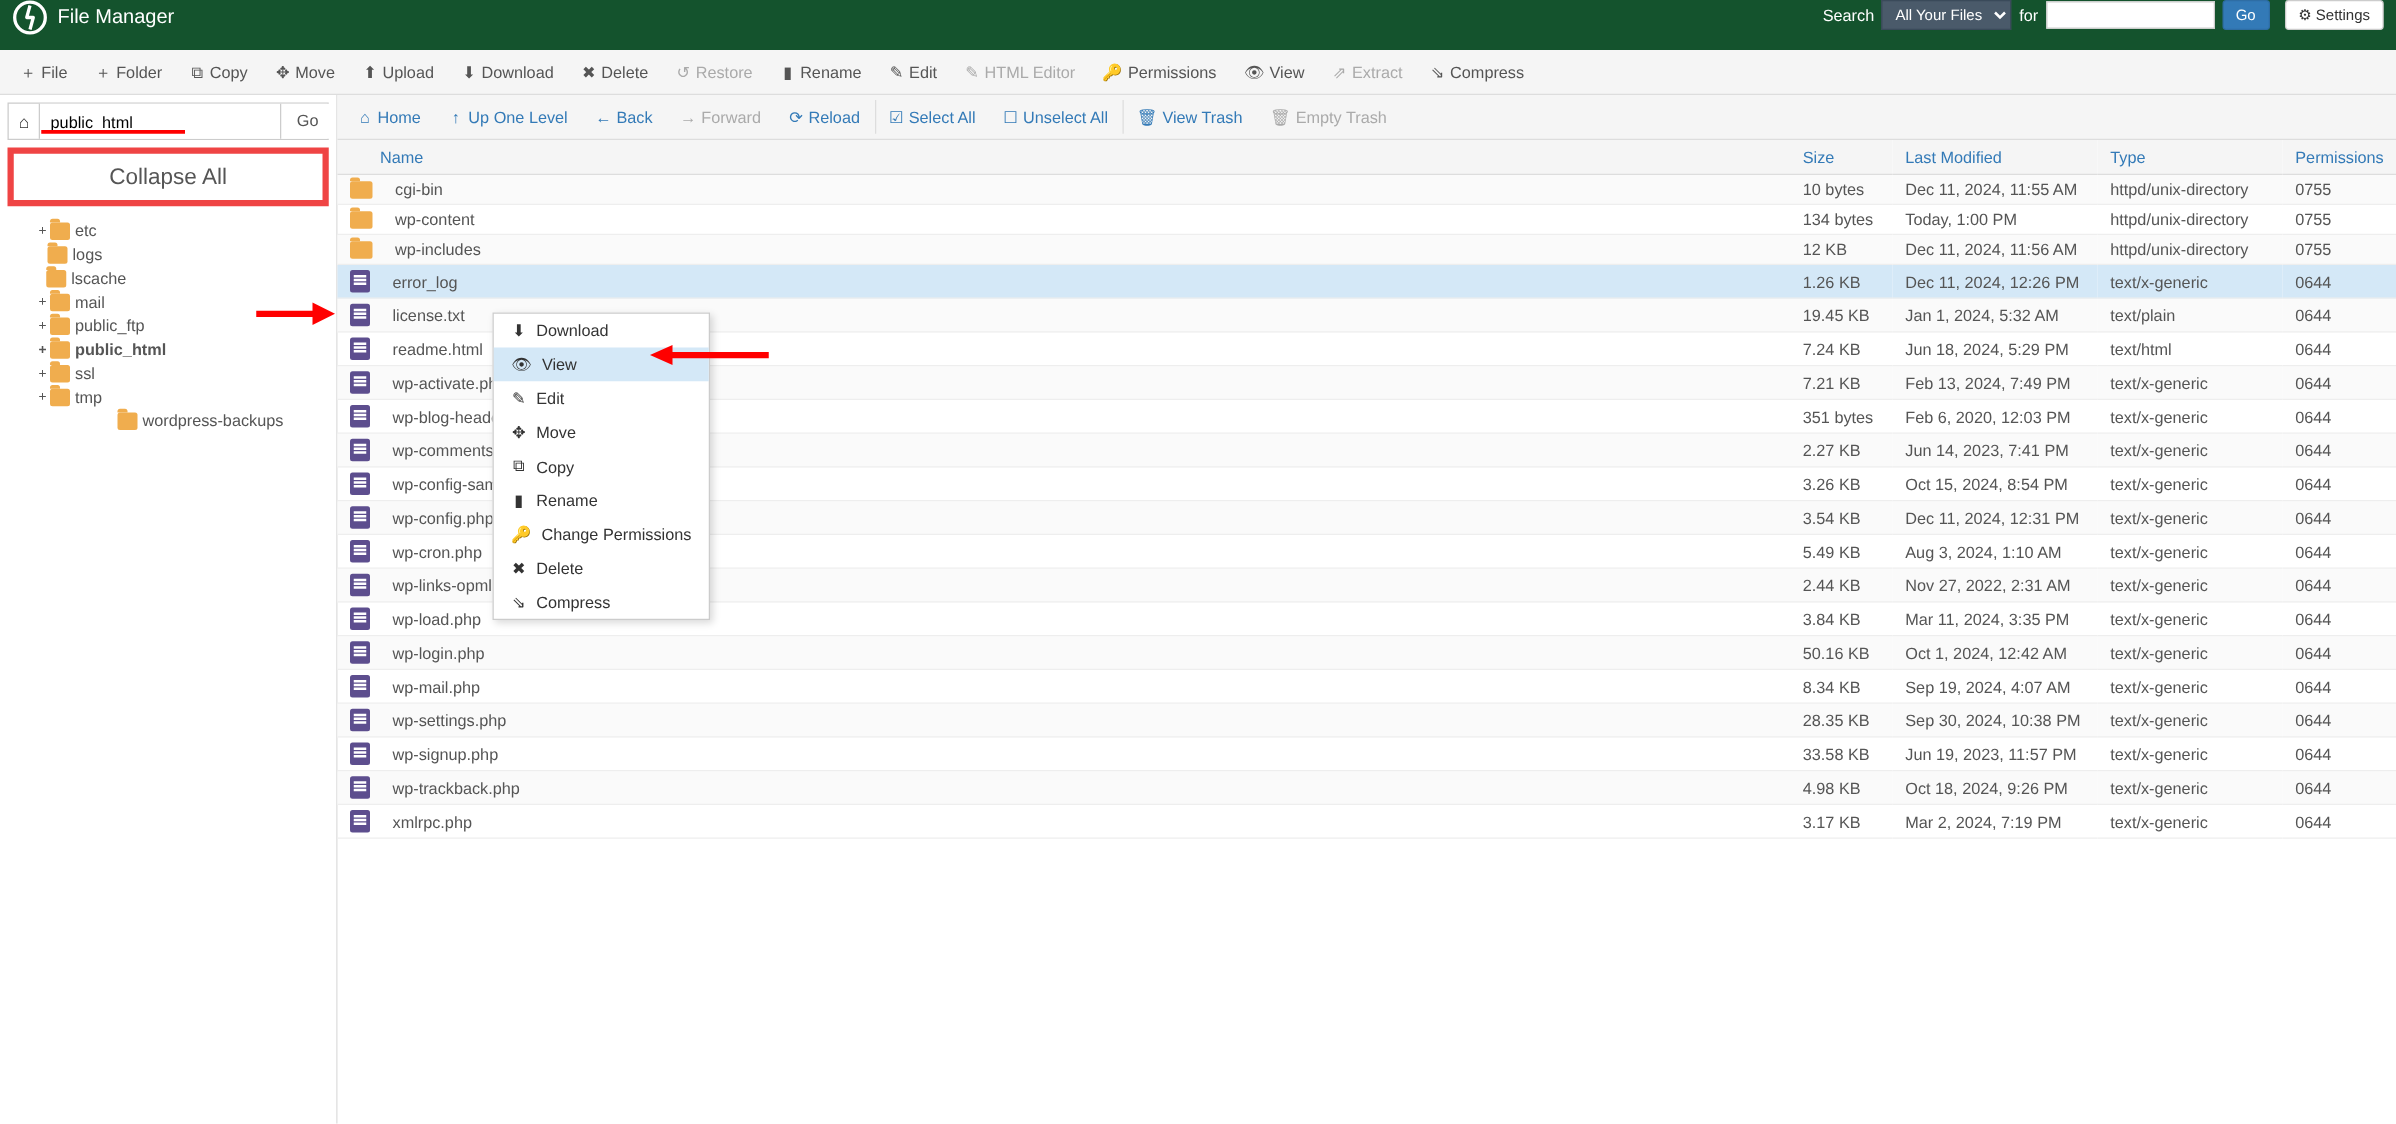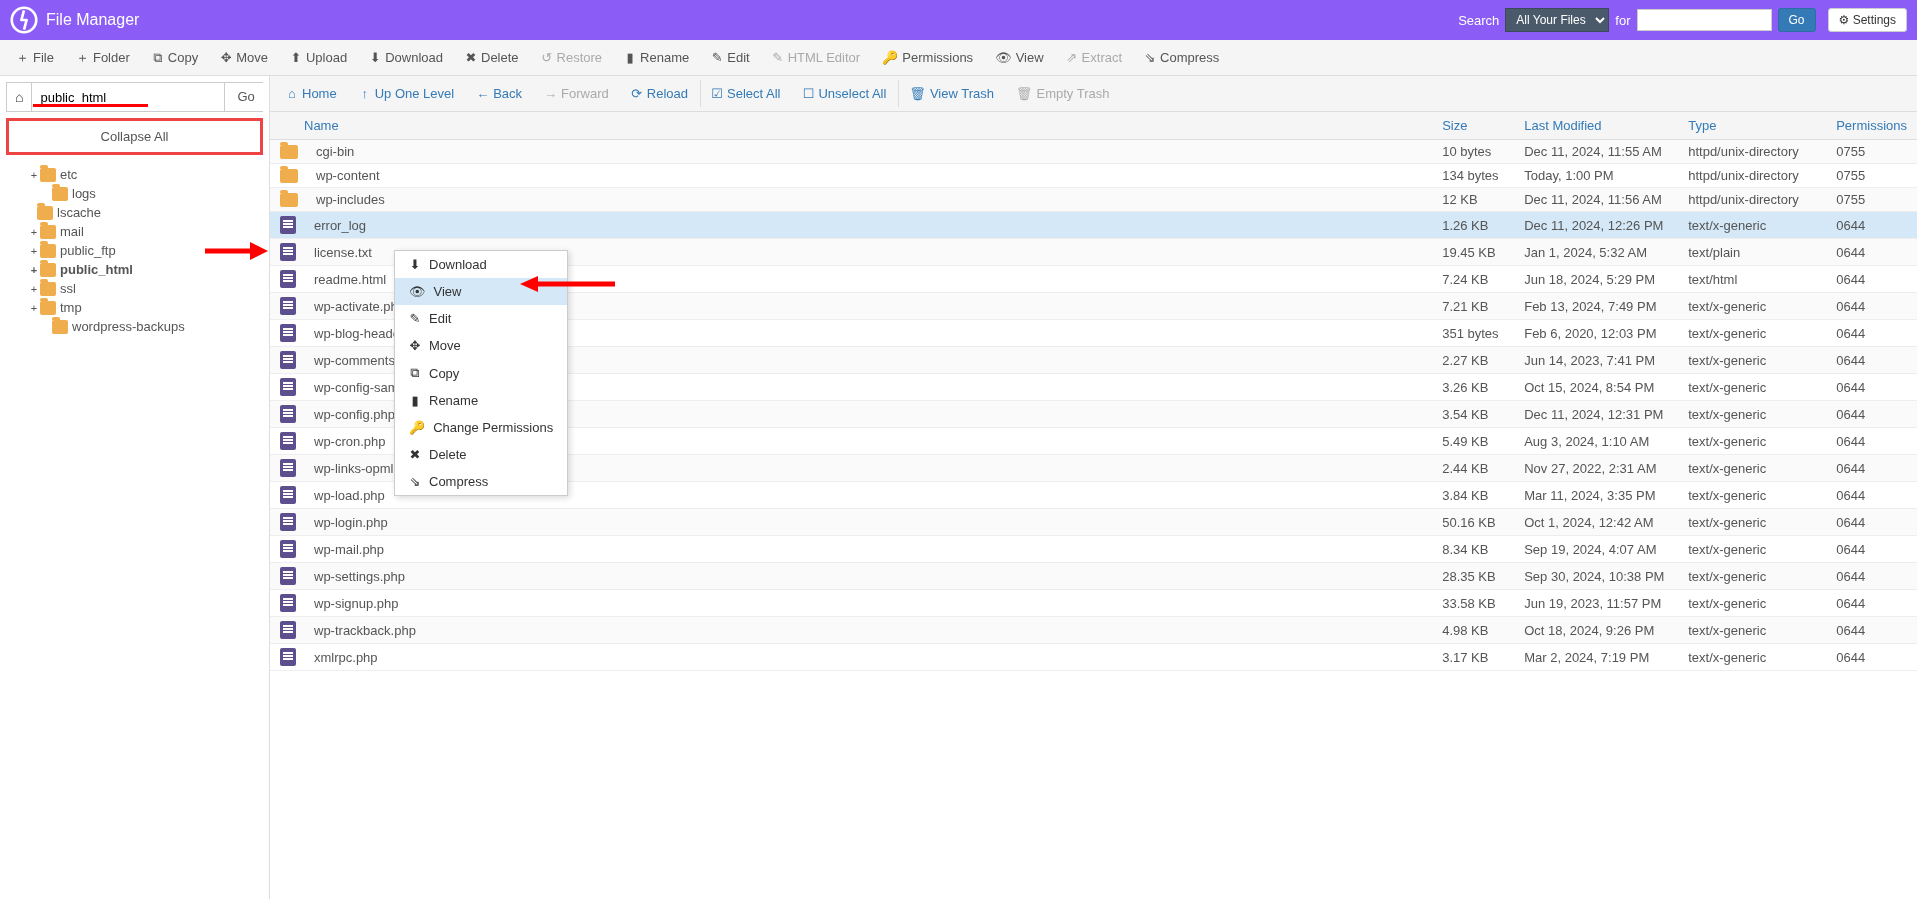--- a/index.html
+++ b/index.html
@@ -1,19 +1,19 @@
 <!DOCTYPE html>
 <html><head>
 <meta charset="utf-8">
 <style>
 * { box-sizing: border-box; margin: 0; padding: 0; }
 body { font-family: -apple-system, BlinkMacSystemFont, "Segoe UI", Arial, sans-serif; font-size: 14px; color: #333; background: #fff; }
 
 
-.header-bar { background: #8b5cf6; color: #fff; height: 40px; display: flex; align-items: center; padding: 0 10px; }
+.header-bar { background: #14532d; color: #fff; height: 40px; display: flex; align-items: flex-start; padding: 0 10px; }
 .header-bar .logo-area { display: flex; align-items: center; gap: 8px; }
 .header-bar .logo-area svg { width: 28px; height: 28px; }
 .header-bar .title { font-size: 16px; font-weight: 400; }
 .header-bar .spacer { flex: 1; }
 .header-bar .search-area { display: flex; align-items: center; gap: 6px; font-size: 13px; }
 .header-bar select { background: #4a5a6a; color: #fff; border: 1px solid #3a4a5a; padding: 3px 6px; font-size: 12px; }
 .header-bar input[type="text"] { width: 135px; padding: 3px 6px; border: 1px solid #ccc; font-size: 12px; }
 .header-bar .go-btn { background: #337ab7; color: #fff; border: 1px solid #2e6da4; padding: 4px 10px; font-size: 12px; border-radius: 3px; }
 .header-bar .settings-btn { background: #fff; color: #333; border: 1px solid #ccc; padding: 4px 10px; font-size: 12px; border-radius: 3px; margin-left: 6px; }
 
@@ -24,21 +24,21 @@
 
 
 .main { display: flex; height: calc(100vh - 76px); }
 
 
 .sidebar { width: 270px; border-right: 1px solid #ddd; display: flex; flex-direction: column; }
 .path-row { display: flex; border: 1px solid #ccc; margin: 6px; }
 .path-row .home-btn { padding: 6px 8px; border-right: 1px solid #ccc; }
 .path-row input { flex: 1; border: none; padding: 6px 8px; font-size: 13px; outline: none; }
 .path-row .go-btn2 { padding: 6px 12px; border-left: 1px solid #ccc; background: #fff; color: #555; font-size: 13px; cursor: pointer; }
-.collapse-all { text-align: center; padding: 8px; border: 3px solid #ef4444; margin: 0 6px 6px 6px; color: #555; font-size: 13px; cursor: pointer; }
+.collapse-all { text-align: center; padding: 8px; border: 5px solid #ef4444; margin: 0 6px 6px 6px; color: #555; font-size: 18px; cursor: pointer; }
 .tree { padding: 4px 0; overflow: auto; }
 .tree-item { display: flex; align-items: center; padding: 2px 6px 2px 0; font-size: 13px; color: #555; cursor: pointer; }
 .tree-item .expander { width: 12px; text-align: center; color: #555; font-size: 11px; }
 .tree-item .folder-ico { width: 16px; height: 14px; margin-right: 4px; }
 .tree-item.bold { font-weight: bold; }
 
 
 .path-underline { position: absolute; border-bottom: 3px solid #ff0000; }
 
 
@@ -175,21 +175,21 @@
     </div>
 
     <div class="path-underline" style="left:33px; top:28px; width:115px;"></div>
     <div class="collapse-all">Collapse All</div>
     <div class="tree" id="tree">
         <div class="tree-item" style="padding-left: 28px;">
           <span class="expander">+</span>
           <span class="ico-folder folder-ico"></span>
           <span>etc</span>
         </div>
-        <div class="tree-item" style="padding-left: 40px;">
+        <div class="tree-item" style="padding-left: 26px;">
           <span class="expander"></span>
           <span class="ico-folder folder-ico"></span>
           <span>logs</span>
         </div>
         <div class="tree-item" style="padding-left: 25px;">
           <span class="expander"></span>
           <span class="ico-folder folder-ico"></span>
           <span>lscache</span>
         </div>
         <div class="tree-item" style="padding-left: 28px;">
@@ -210,21 +210,21 @@
         <div class="tree-item" style="padding-left: 28px;">
           <span class="expander">+</span>
           <span class="ico-folder folder-ico"></span>
           <span>ssl</span>
         </div>
         <div class="tree-item" style="padding-left: 28px;">
           <span class="expander">+</span>
           <span class="ico-folder folder-ico"></span>
           <span>tmp</span>
         </div>
-        <div class="tree-item" style="padding-left: 40px;">
+        <div class="tree-item" style="padding-left: 40px; margin-left: 42px;">
           <span class="expander"></span>
           <span class="ico-folder folder-ico"></span>
           <span>wordpress-backups</span>
         </div>
       </div>
   </div>
 
   <div class="content">
     <div class="nav-toolbar" id="navbar">
         <div class="nav-btn">

